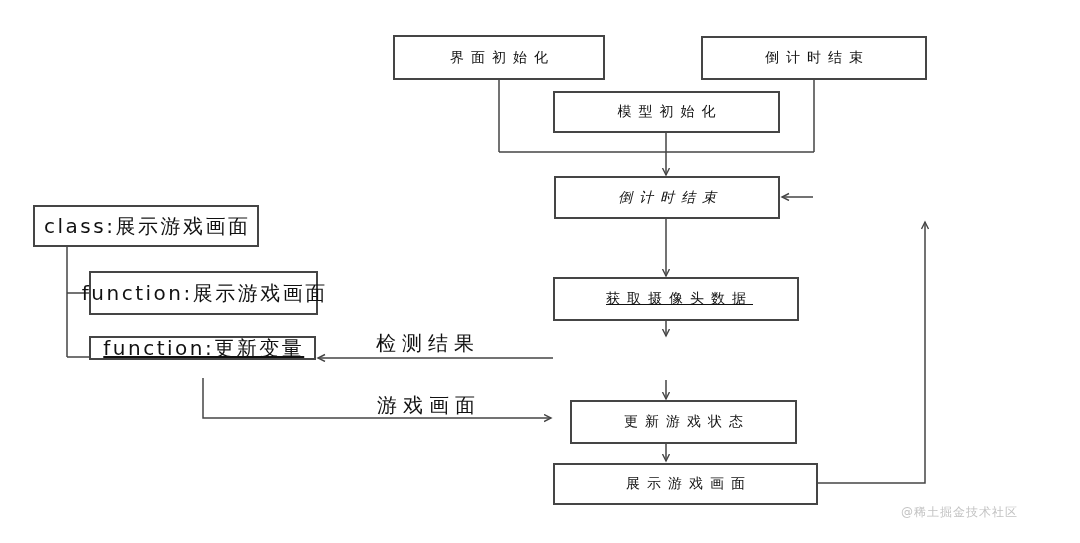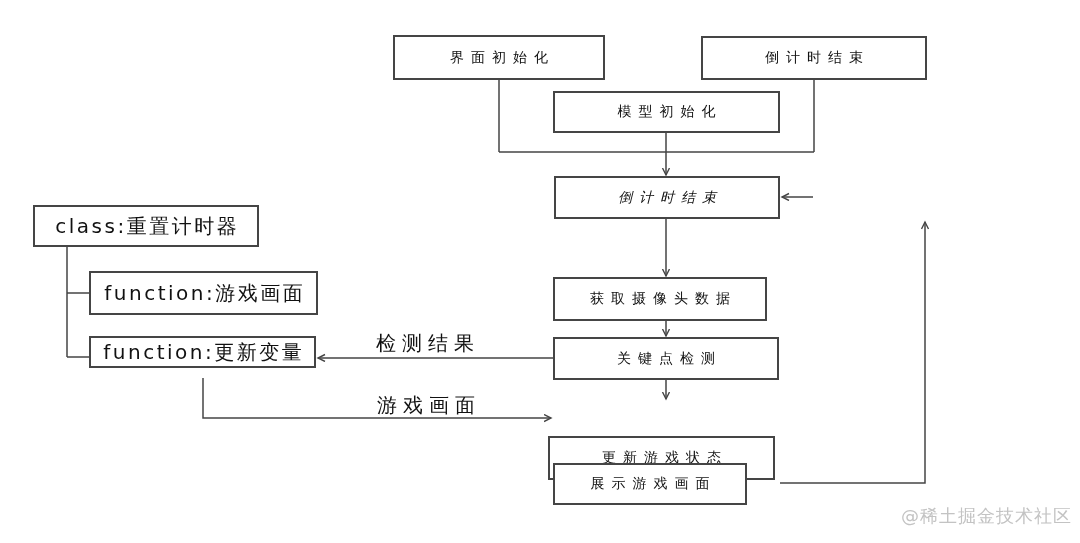--- a/index.html
+++ b/index.html
@@ -41,21 +41,21 @@
   .edge-label{
     position:absolute;
     font-size:20px;
     letter-spacing:6px;
     white-space:nowrap;
     color:var(--text);
   }
   .watermark{
     position:absolute;
     font-family:"DejaVu Sans","Liberation Sans",sans-serif;
-    font-size:18px;
+    font-size:12px;
     letter-spacing:1px;
     color:var(--watermark);
   }
 </style>
 </head>
 <body>
 
 <div class="canvas">
 
   <svg class="edges" viewBox="0 0 1080 543" xmlns="http://www.w3.org/2000/svg">
@@ -80,33 +80,32 @@
 
   <div class="node" style="left:393px;top:35px;width:212px;height:45px;">界面初始化</div>
 
   <div class="node" style="left:701px;top:36px;width:226px;height:44px;">倒计时结束</div>
 
   <div class="node" style="left:553px;top:91px;width:227px;height:42px;">模型初始化</div>
 
   <div class="node" style="left:554px;top:176px;width:226px;height:43px;font-style:italic;">倒计时结束</div>
 
 
-  <div class="node" style="left:553px;top:277px;width:214px;height:44px;">获取摄像头数据</div>
+  <div class="node" style="left:553px;top:277px;width:246px;height:44px;text-decoration:underline;">获取摄像头数据</div>
 
-  <div class="node" style="left:553px;top:337px;width:226px;height:43px;">关键点检测</div>
 
-  <div class="node" style="left:548px;top:400px;width:227px;height:44px;margin-top:36px;">更新游戏状态</div>
+  <div class="node" style="left:570px;top:400px;width:227px;height:44px;">更新游戏状态</div>
 
-  <div class="node" style="left:553px;top:463px;width:194px;height:42px;">展示游戏画面</div>
+  <div class="node" style="left:553px;top:463px;width:265px;height:42px;">展示游戏画面</div>
 
-  <div class="node code" style="left:33px;top:205px;width:226px;height:42px;">class:重置计时器</div>
+  <div class="node code" style="left:33px;top:205px;width:226px;height:42px;">class:展示游戏画面</div>
 
-  <div class="node code" style="left:89px;top:271px;width:229px;height:44px;">function:游戏画面</div>
+  <div class="node code" style="left:89px;top:271px;width:229px;height:44px;">function:展示游戏画面</div>
 
-  <div class="node code" style="left:89px;top:336px;width:227px;height:32px;">function:更新变量</div>
+  <div class="node code" style="left:89px;top:336px;width:227px;height:24px;text-decoration:underline;">function:更新变量</div>
 
   <div class="edge-label" style="left:376px;top:330px;text-align:center;">检测结果</div>
 
   <div class="edge-label" style="left:377px;top:392px;">游戏画面</div>
 
   <div class="watermark" style="left:901px;top:504px;">@稀土掘金技术社区</div>
 
 </div>
 
 </body></html>

